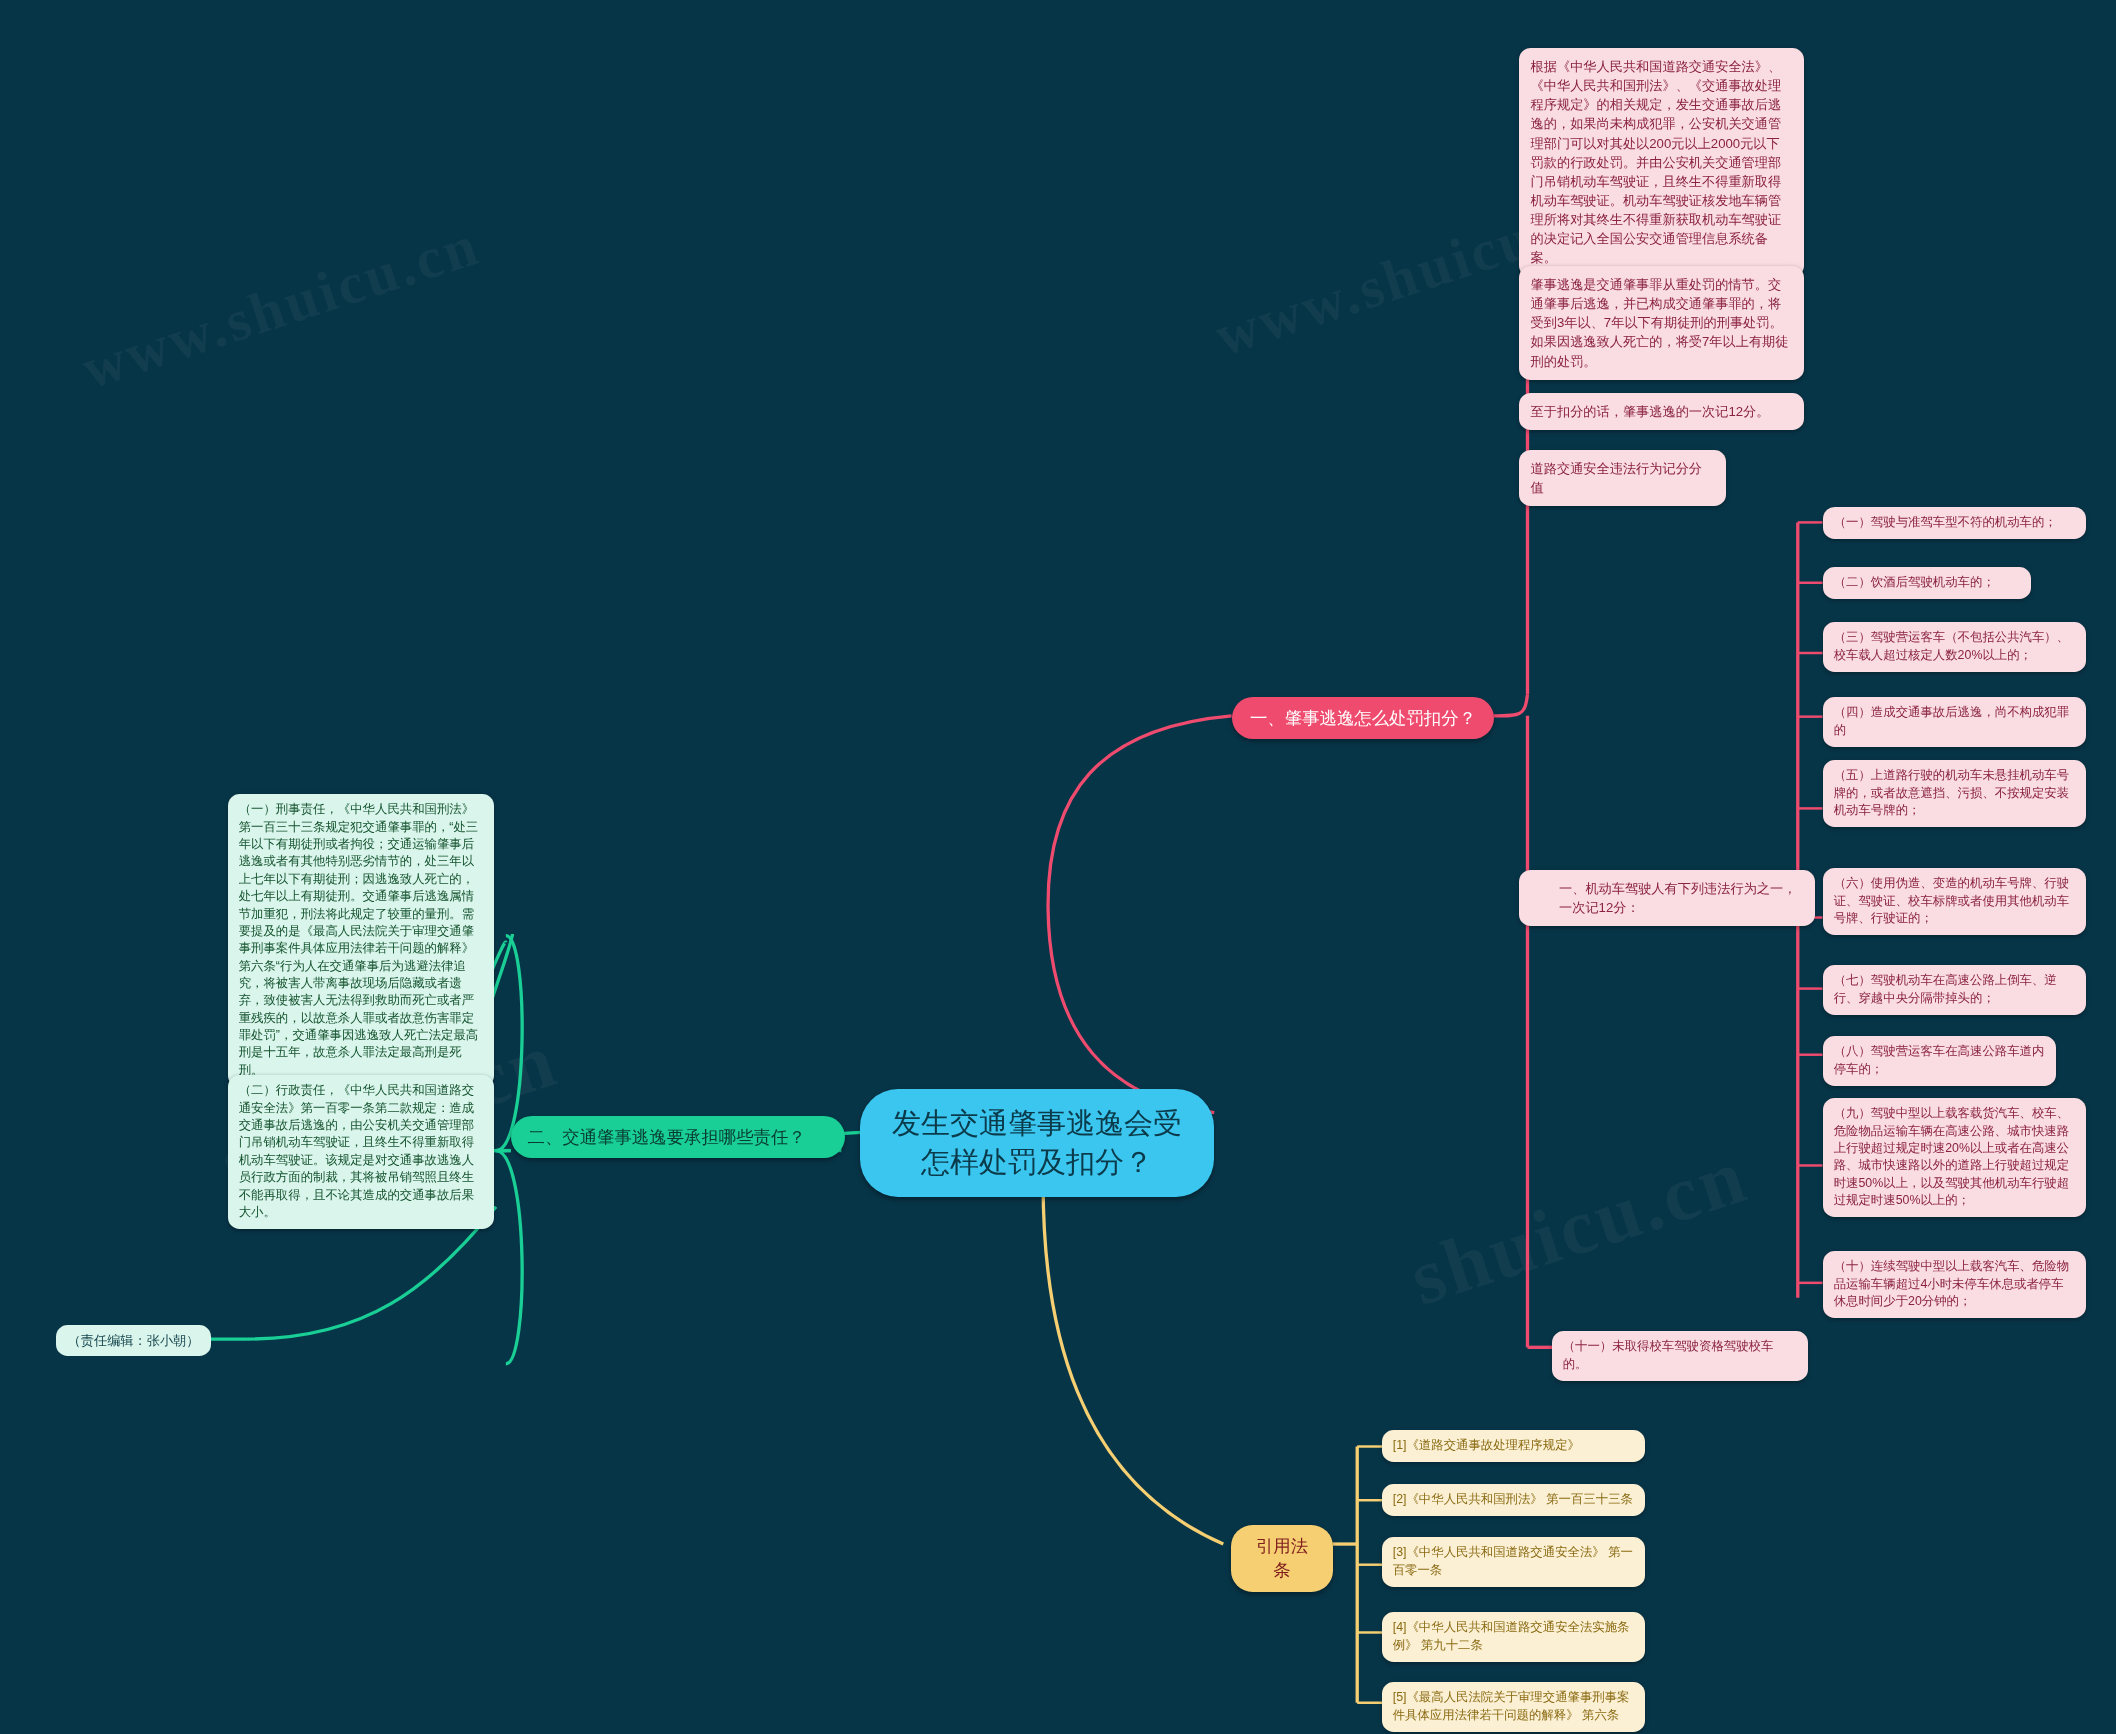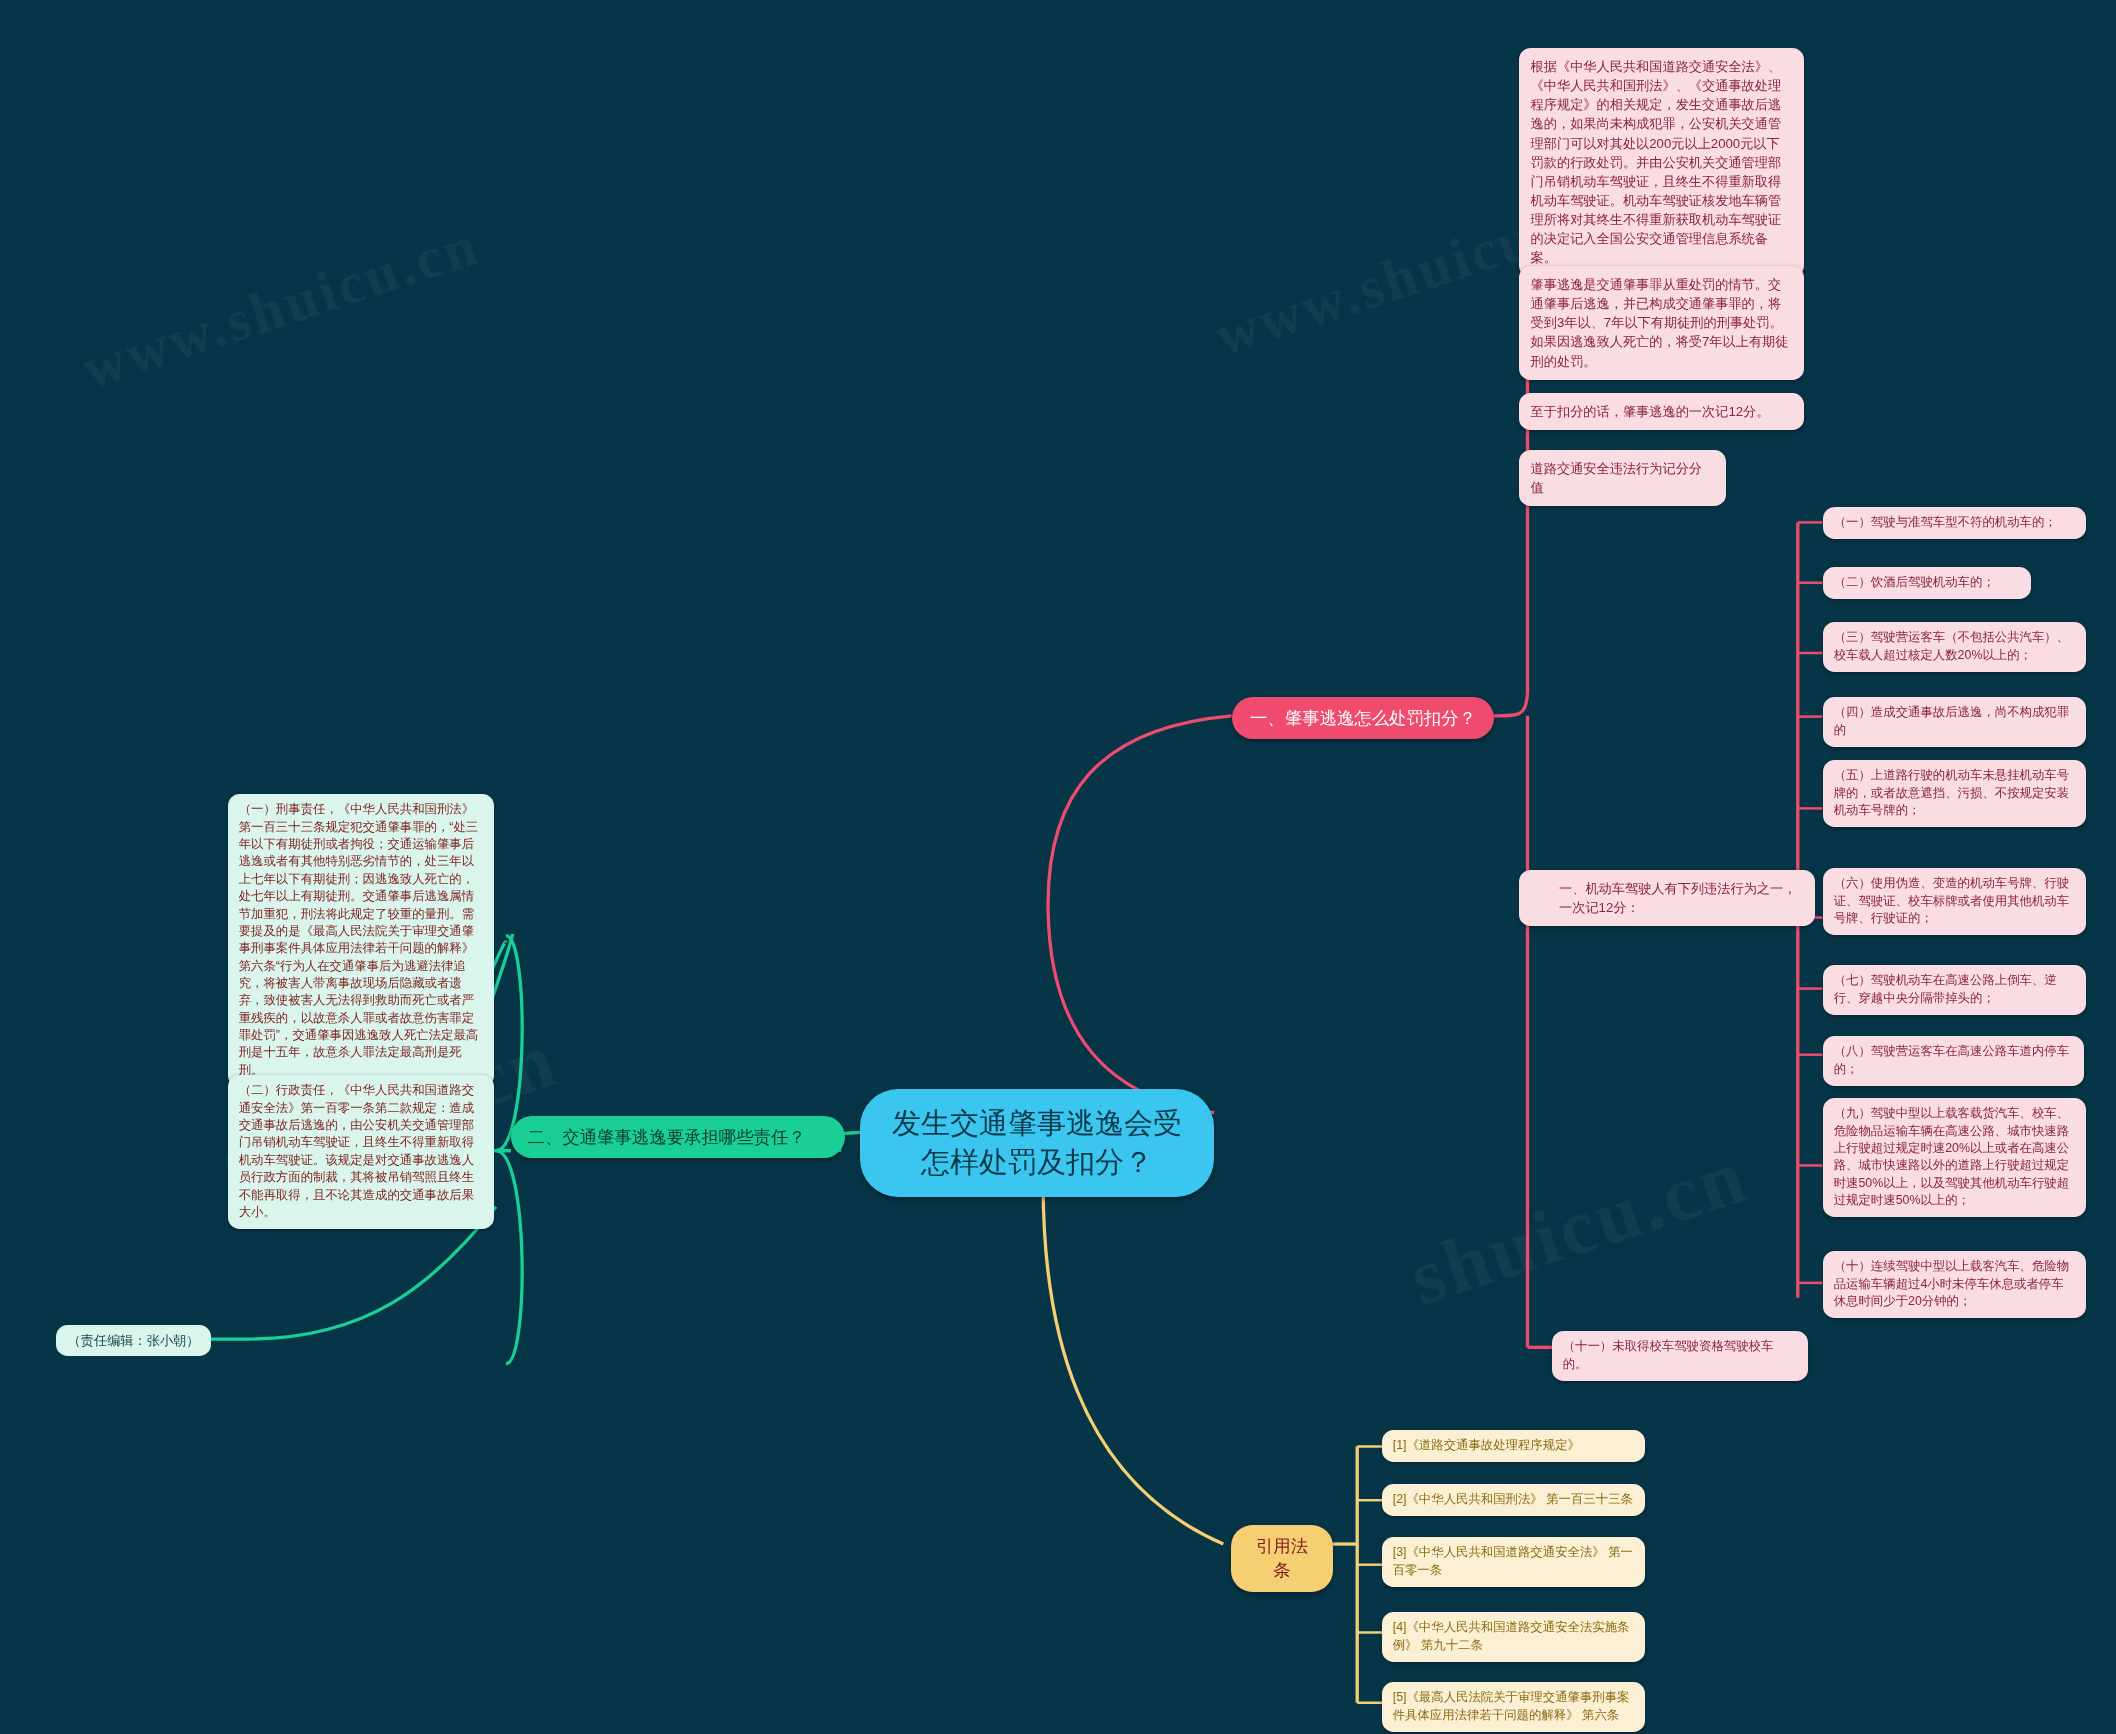--- a/index.html
+++ b/index.html
@@ -40,21 +40,21 @@
   .branch.pink{background:#ef4b6e;color:#ffffff;}
   .branch.green{background:#19cf96;color:#0a3b32;}
   .branch.gold{background:#f5cf72;color:#7f1d1d;}
 
   
   .leaf{
     border-radius:11.6px;padding:9px 11.6px;font-size:14px;line-height:1.5;
     box-shadow:0 1.7px 4.1px rgba(0,0,0,.3);
   }
   .leaf.pink{background:#fadde2;color:#8a2240;}
-  .leaf.green{background:#d9f5ec;color:#7f1d1d;}
+  .leaf.green{background:#d9f5ec;color:#14532d;}
   .leaf.gold{background:#fbf0d4;color:#8a6a12;}
   .leaf.small{font-size:13.2px;line-height:1.45;}
   .leaf.tiny{font-size:12.4px;line-height:1.4;padding:7.4px 10.7px;}
   .editor{background:#d9f5ec;color:#16454d;border-radius:11.6px;padding:6.6px 11.6px;font-size:13.2px;}
 </style>
 </head>
 <body>
 
 <div id="stage">
 
@@ -129,21 +129,21 @@
 
   <div class="node leaf pink small" style="left:1519px;top:870px;width:296px;padding-left:40px;">一、机动车驾驶人有下列违法行为之一，一次记12分：</div>
 
   <div class="node leaf pink tiny" style="left:1823px;top:507px;width:263px;">（一）驾驶与准驾车型不符的机动车的；</div>
   <div class="node leaf pink tiny" style="left:1823px;top:567px;width:208px;">（二）饮酒后驾驶机动车的；</div>
   <div class="node leaf pink tiny" style="left:1823px;top:622px;width:263px;">（三）驾驶营运客车（不包括公共汽车）、校车载人超过核定人数20%以上的；</div>
   <div class="node leaf pink tiny" style="left:1823px;top:697px;width:263px;">（四）造成交通事故后逃逸，尚不构成犯罪的</div>
   <div class="node leaf pink tiny" style="left:1823px;top:760px;width:263px;">（五）上道路行驶的机动车未悬挂机动车号牌的，或者故意遮挡、污损、不按规定安装机动车号牌的；</div>
   <div class="node leaf pink tiny" style="left:1823px;top:868px;width:263px;">（六）使用伪造、变造的机动车号牌、行驶证、驾驶证、校车标牌或者使用其他机动车号牌、行驶证的；</div>
   <div class="node leaf pink tiny" style="left:1823px;top:965px;width:263px;">（七）驾驶机动车在高速公路上倒车、逆行、穿越中央分隔带掉头的；</div>
-  <div class="node leaf pink tiny" style="left:1823px;top:1036px;width:261px;">（八）驾驶营运客车在高速公路车道内停车的；</div>
+  <div class="node leaf pink tiny" style="left:1823px;top:1036px;width:233px;">（八）驾驶营运客车在高速公路车道内停车的；</div>
   <div class="node leaf pink tiny" style="left:1823px;top:1098px;width:263px;">（九）驾驶中型以上载客载货汽车、校车、危险物品运输车辆在高速公路、城市快速路上行驶超过规定时速20%以上或者在高速公路、城市快速路以外的道路上行驶超过规定时速50%以上，以及驾驶其他机动车行驶超过规定时速50%以上的；</div>
   <div class="node leaf pink tiny" style="left:1823px;top:1251px;width:263px;">（十）连续驾驶中型以上载客汽车、危险物品运输车辆超过4小时未停车休息或者停车休息时间少于20分钟的；</div>
   <div class="node leaf pink tiny" style="left:1552px;top:1331px;width:256px;">（十一）未取得校车驾驶资格驾驶校车的。</div>
 
   <div class="node branch green" style="left:511px;top:1116px;width:334px;">二、交通肇事逃逸要承担哪些责任？</div>
 
   <div class="node leaf green tiny" style="left:228px;top:794px;width:266px;">（一）刑事责任，《中华人民共和国刑法》第一百三十三条规定犯交通肇事罪的，“处三年以下有期徒刑或者拘役；交通运输肇事后逃逸或者有其他特别恶劣情节的，处三年以上七年以下有期徒刑；因逃逸致人死亡的，处七年以上有期徒刑。交通肇事后逃逸属情节加重犯，刑法将此规定了较重的量刑。需要提及的是《最高人民法院关于审理交通肇事刑事案件具体应用法律若干问题的解释》第六条“行为人在交通肇事后为逃避法律追究，将被害人带离事故现场后隐藏或者遗弃，致使被害人无法得到救助而死亡或者严重残疾的，以故意杀人罪或者故意伤害罪定罪处罚”，交通肇事因逃逸致人死亡法定最高刑是十五年，故意杀人罪法定最高刑是死刑。</div>
 
   <div class="node leaf green tiny" style="left:228px;top:1075px;width:266px;">（二）行政责任，《中华人民共和国道路交通安全法》第一百零一条第二款规定：造成交通事故后逃逸的，由公安机关交通管理部门吊销机动车驾驶证，且终生不得重新取得机动车驾驶证。该规定是对交通事故逃逸人员行政方面的制裁，其将被吊销驾照且终生不能再取得，且不论其造成的交通事故后果大小。</div>
 

